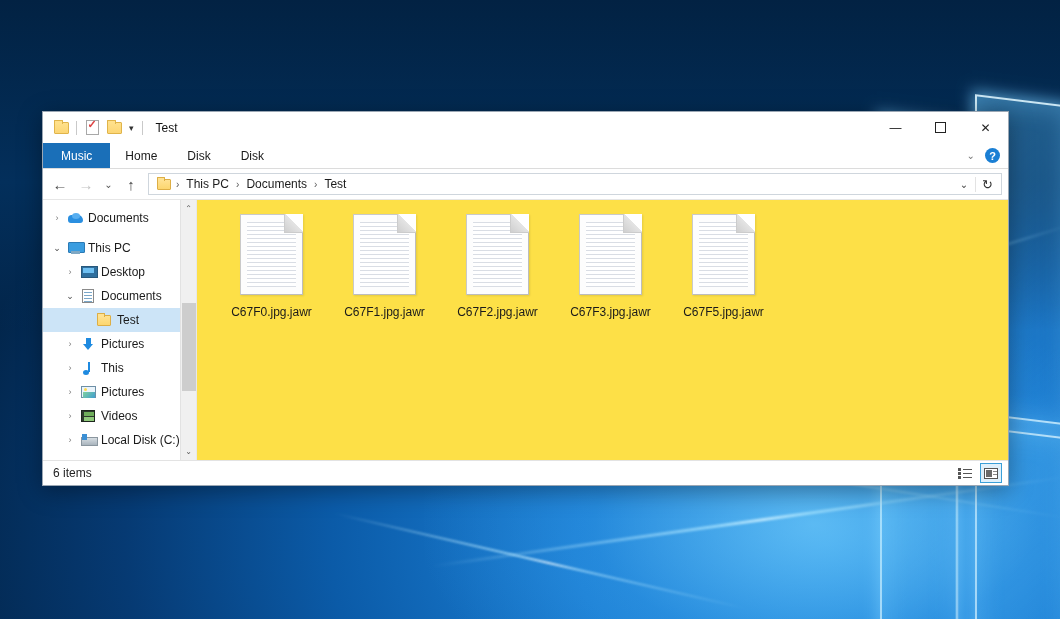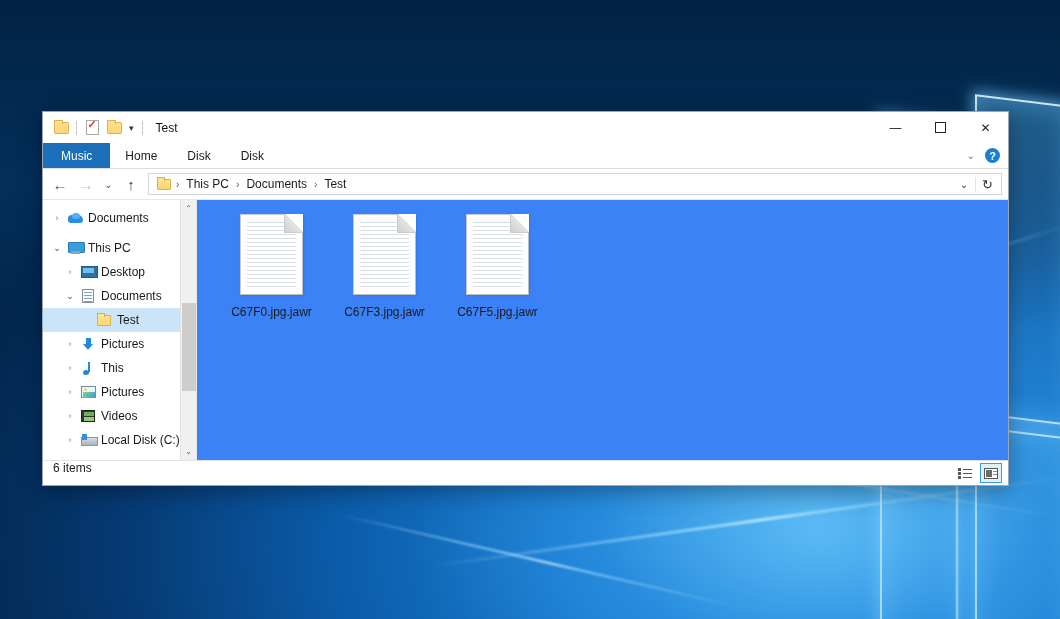--- a/index.html
+++ b/index.html
@@ -286,21 +286,21 @@
     font-size:8px; color:#5a5a5a; background:#f0f0f0;
   }
   #sb-track { flex:1; width:16px; position:relative; background:#f0f0f0; }
   #sb-thumb {
     position:absolute; left:1px; width:14px; top:86px; height:88px;
     background:#cdcdcd;
   }
 
   
   #filepane {
-    flex: 1; background:#3b82f6; position: relative;
+    flex: 1; background:#fde047; position: relative;
     padding: 14px 0 0 18px;
     overflow: hidden;
   }
   #filegrid { display:flex; flex-wrap:wrap; gap: 0; }
   .fileitem {
     width: 113px;
     display:flex; flex-direction:column; align-items:center;
     padding-top: 0;
   }
   .doc-icon {
@@ -335,21 +335,21 @@
     margin-top: 10px;
     font-size: 12px; color:#1a1a1a; text-align:center;
     white-space: nowrap;
   }
 
   
   #statusbar {
     height: 25px; flex: 0 0 25px;
     border-top: 1px solid #e3e3e3;
     background:#fff;
-    display:flex; 
+    display:flex; align-items:center;
     padding: 0 6px 0 10px;
     font-size: 12px; color:#232323;
   }
   #viewbtns { margin-left:auto; display:flex; align-items:center; gap: 4px; }
   .viewbtn {
     width: 22px; height: 20px;
     display:flex; align-items:center; justify-content:center;
     border: 1px solid transparent;
   }
   .viewbtn.active { border-color:#3a9fd8; background:#dff0fb; }
@@ -554,21 +554,37 @@
 
           <div class="fileitem">
             <div class="doc-icon">
               <div class="doc-lines"></div>
                 <div class="doc-fold-mask"></div>
                 <div class="doc-fold"></div>
             </div>
             <div class="fname">C67F0.jpg.jawr</div>
           </div>
 
-
+          <div class="fileitem">
+            <div class="doc-icon">
+              <div class="doc-lines"></div>
+                <div class="doc-fold-mask"></div>
+                <div class="doc-fold"></div>
+            </div>
+            <div class="fname">C67F1.jpg.jawr</div>
+          </div>
+
+          <div class="fileitem">
+            <div class="doc-icon">
+              <div class="doc-lines"></div>
+                <div class="doc-fold-mask"></div>
+                <div class="doc-fold"></div>
+            </div>
+            <div class="fname">C67F2.jpg.jawr</div>
+          </div>
 
           <div class="fileitem">
             <div class="doc-icon">
               <div class="doc-lines"></div>
                 <div class="doc-fold-mask"></div>
                 <div class="doc-fold"></div>
             </div>
             <div class="fname">C67F3.jpg.jawr</div>
           </div>
 

